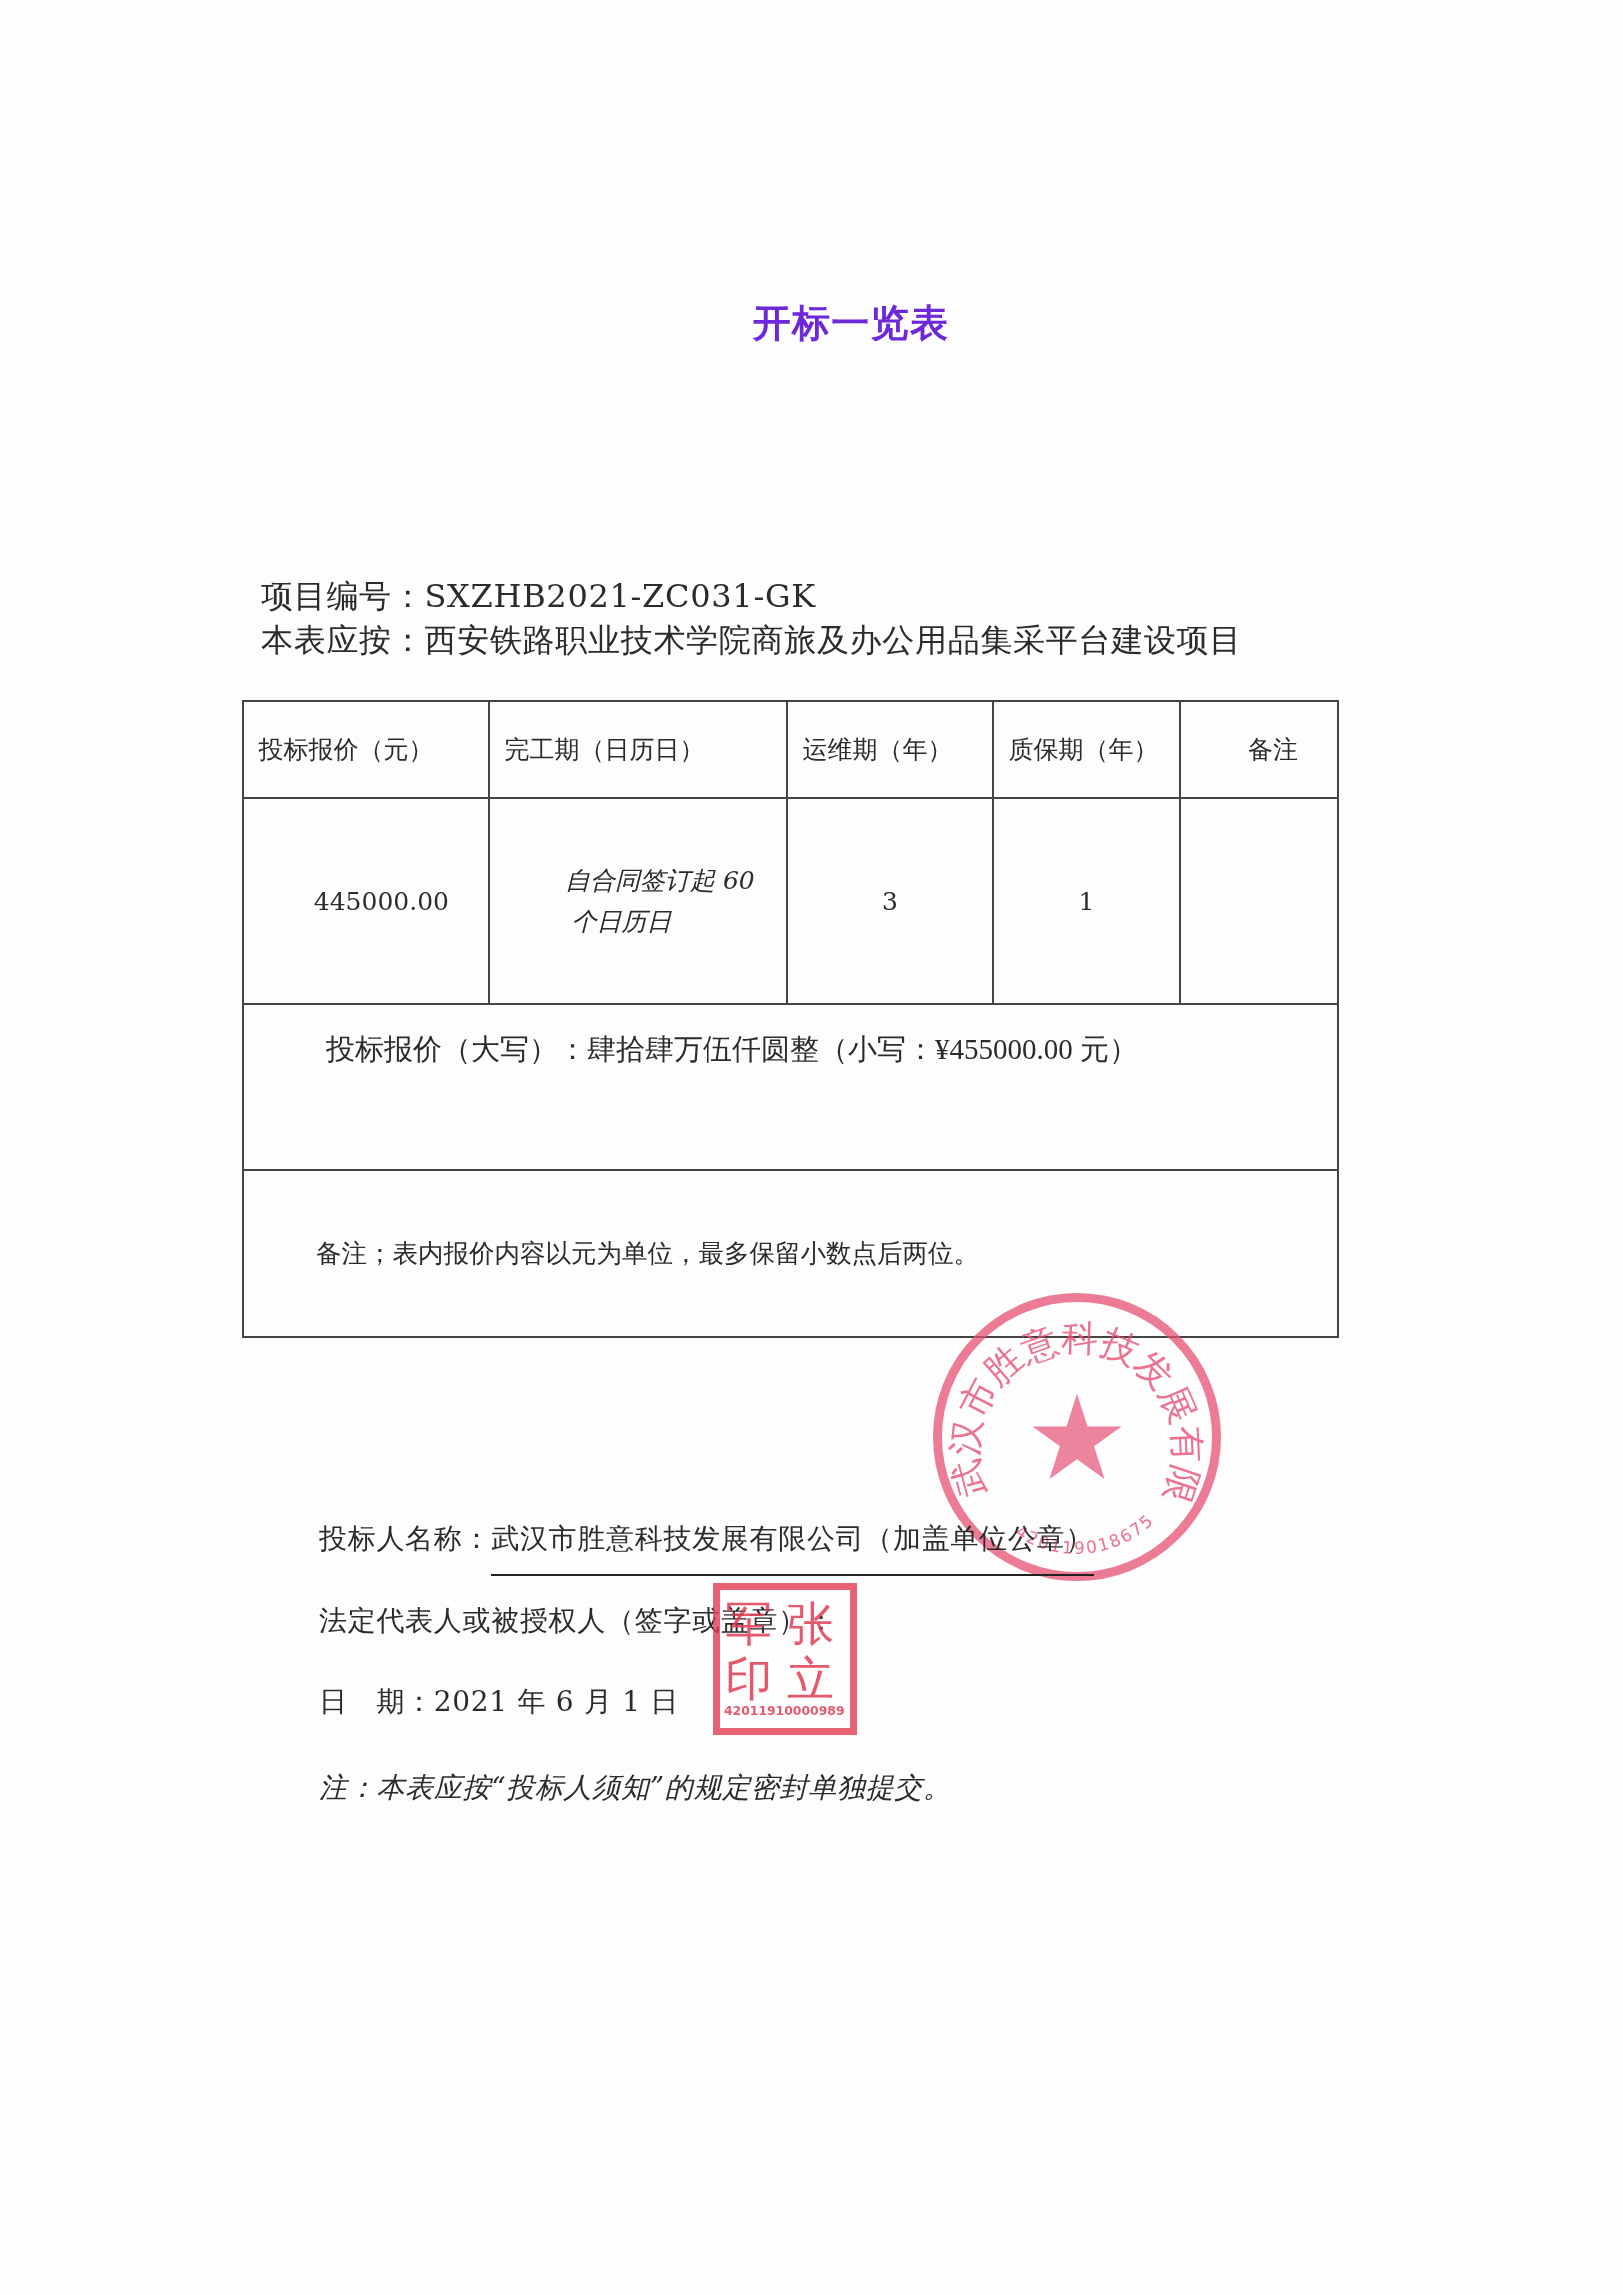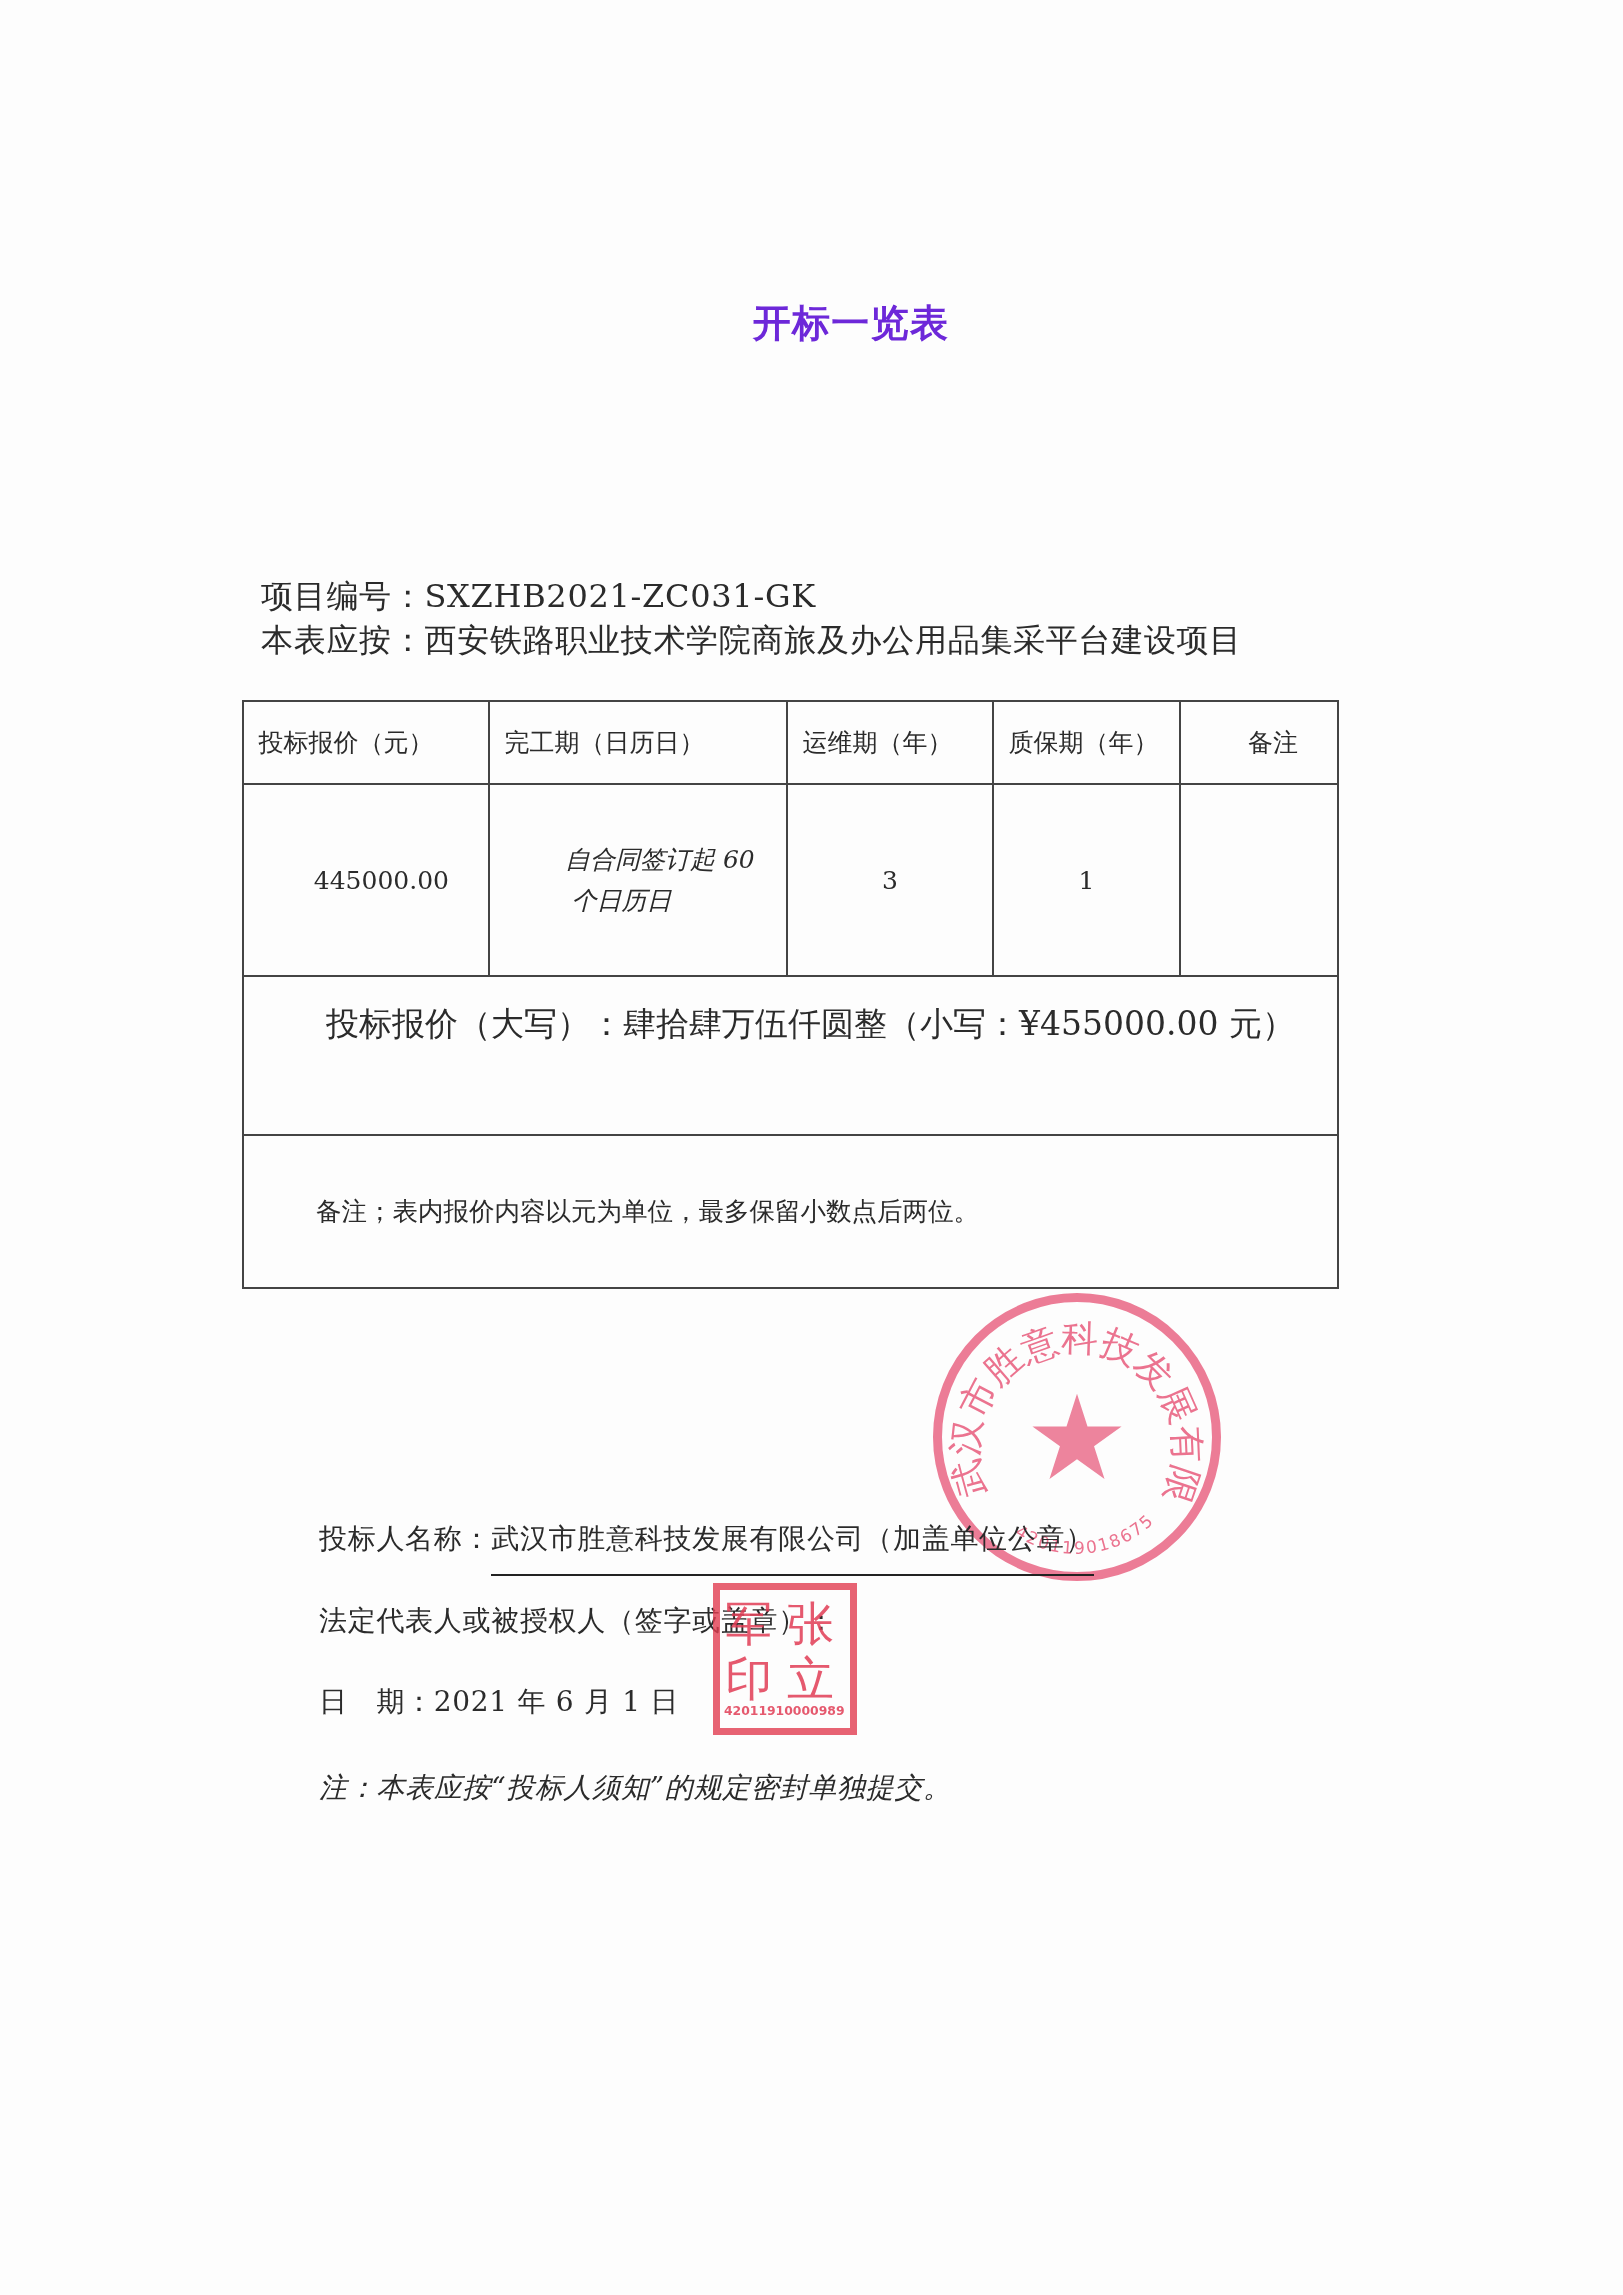--- a/index.html
+++ b/index.html
@@ -12,30 +12,30 @@
     left: 0; width: 1623px; top: 298px; text-align: center;
     font-family: "DejaVu Sans", "Liberation Sans", sans-serif;
     font-size: 38px; font-weight: bold; letter-spacing: 1.3px; color: #6d28d9;
     padding-left: 79px; box-sizing: border-box;
   }
   .meta-line { left: 261px; font-size: 32px; letter-spacing: 0.7px; white-space: nowrap; }
   table.bid {
     position: absolute; left: 242px; top: 700px; width: 1094px;
     border-collapse: collapse; table-layout: fixed; font-size: 25px;
   }
-  table.bid td { border: 2px solid #444; padding: 4px; vertical-align: middle; }
+  table.bid td { border: 2px solid #444; padding: 11px; vertical-align: middle; }
   .hdr td { height: 73px; }
   .row1 td { height: 182px; }
   .row2 td { height: 128px; }
   .row3 td { height: 143px; }
   .hdr-cell { padding-left: 14.4px !important; white-space: nowrap; }
   .c-right { text-align: right; padding-right: 39px !important; }
   .c-center { text-align: center; }
   .wrap2 { padding-left: 75px !important; padding-right: 6.5px !important; line-height: 41px; font-style: italic; }
-  .big-row { padding-left: 82px !important; font-size: 33px; vertical-align: top !important; padding-top: 25px !important; }
+  .big-row { padding-left: 82px !important; font-size: 29px; vertical-align: top !important; padding-top: 25px !important; font-family: Liberation Serif, serif; }
   .note-row { padding-left: 72px !important; font-size: 25.5px; }
   .sig-line { left: 319px; font-size: 28px; white-space: nowrap; letter-spacing: 0.7px; }
   .underline { border-bottom: 2.6px solid #222; padding-bottom: 19px; }
   .stamp-round {
     left: 933px; top: 1293px; width: 288px; height: 288px; border-radius: 50%;
     border: 9.2px solid rgba(230, 80, 115, 0.75); box-sizing: border-box;
   }
   .stamp-square {
     left: 713px; top: 1583px; width: 144px; height: 152px;
     border: 7.9px solid rgba(225, 60, 80, 0.8); box-sizing: border-box;

